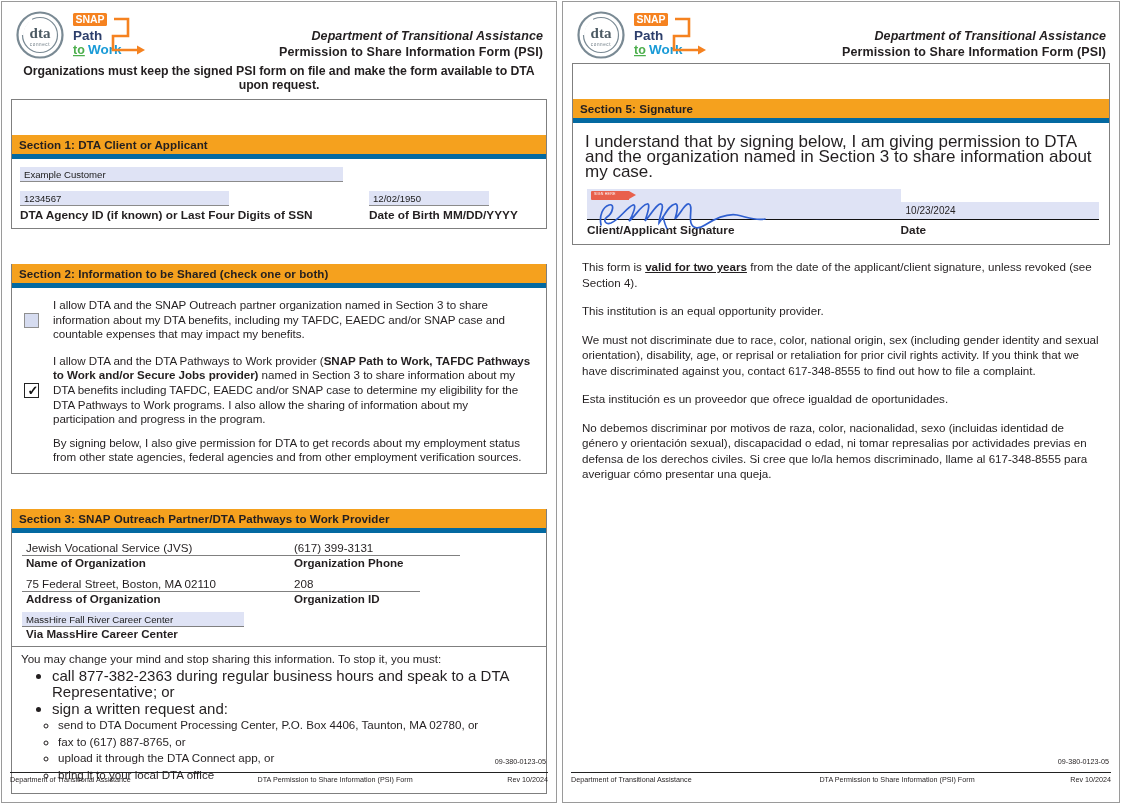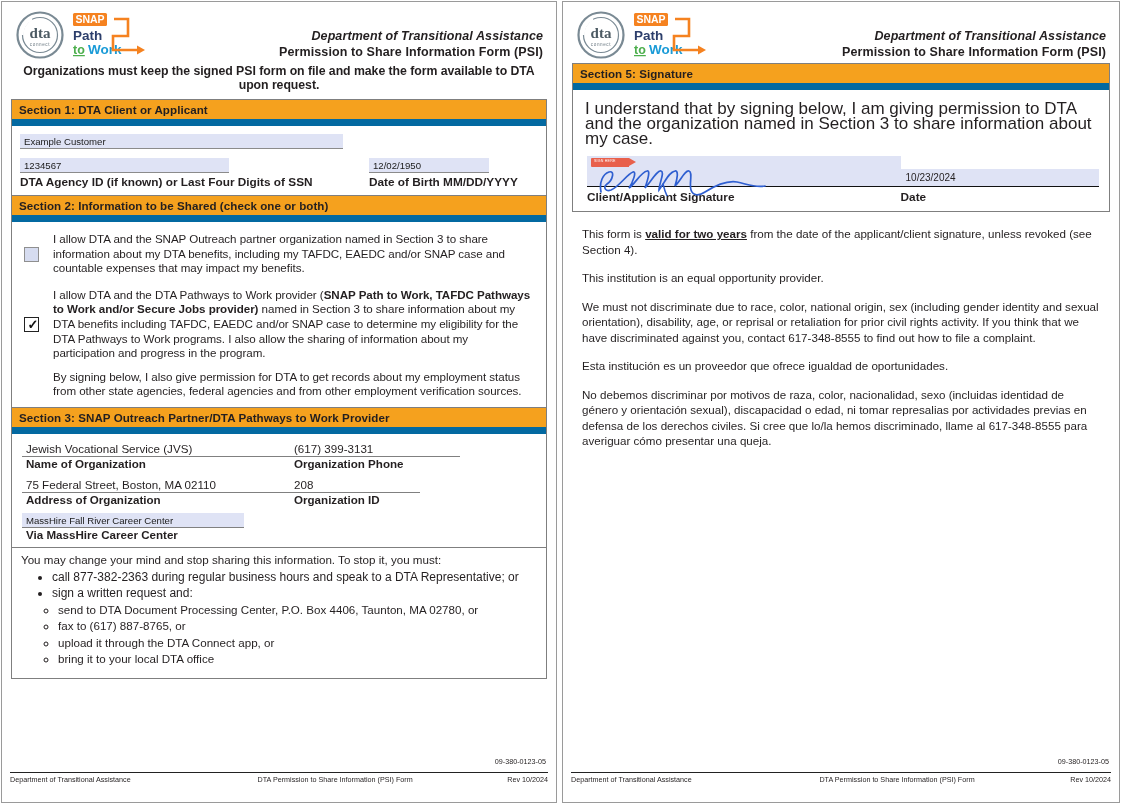--- a/index.html
+++ b/index.html
@@ -31,22 +31,23 @@
   .hdr-l2{font-weight:bold;font-size:12.5px;margin-top:2px;letter-spacing:.1px;}
   .hdr-note{font-weight:bold;font-size:12.3px;text-align:center;margin:4px 0 0 0;letter-spacing:-.05px;}
 
   
   .sec{border:1px solid #7f7f7f;border-top:none;box-sizing:border-box;}
   .sec.first{border-top:1px solid #7f7f7f;}
   .sec-hd{
     background:#f5a11e;
     font-weight:bold;font-size:11.6px;
     padding:3px 0 3px 7px;
-    border-bottom:7px solid #0369a1;
+    border-bottom:5px solid #0369a1;
     letter-spacing:.05px;
+    margin-top:35px;
   }
   .sec-body{padding:7px 8px 8px 8px;}
 
   
   .fld{background:#dfe3f5;height:15px;line-height:15px;font-size:9.6px;padding:0 0 0 4px;
        border-bottom:1px solid #8b8b8b;box-sizing:border-box;color:#1a1a1a;}
   .fld-label{font-weight:bold;font-size:11.8px;margin-top:2px;}
   .row2{display:flex;}
   .row2 > div{flex:0 0 auto;}
 
@@ -61,21 +62,21 @@
   
   .ul-field{border-bottom:1.2px solid #808080;font-size:11.6px;padding:0 0 1px 4px;height:16px;line-height:16px;box-sizing:border-box;}
   .ul-cap{font-weight:bold;font-size:11.6px;padding-left:4px;margin-top:0px;}
   .s3grid{display:flex;}
   .s3col{}
   .s3blk{margin-bottom:7px;}
 
   
   .s4-intro{font-size:11.6px;margin:0 0 3px 1px;}
   ul.b1{margin:0 0 0 18px;padding:0 0 0 14px;list-style:disc;}
-  ul.b1 > li{font-size:12px;line-height:16.5px;}
+  ul.b1 > li{font-size:15px;line-height:16.5px;}
   ul.b2{margin:0 0 0 24px;padding:0 0 0 14px;list-style:circle;}
   ul.b2 > li{font-size:11.6px;line-height:16.5px;}
 
   
   .sig-note{font-size:17px;line-height:15px;margin:0 2px 10px 2px;}
   .sig-area{display:flex;padding-left:4px;}
   .sig-left{width:316px;position:relative;}
   .sig-right{width:200px;position:relative;}
   .sig-box{background:#dfe3f5;height:30px;position:relative;border-bottom:1.6px solid #111;}
   .sig-box.dt{height:17px;font-size:10px;line-height:17px;padding-left:5px;}

